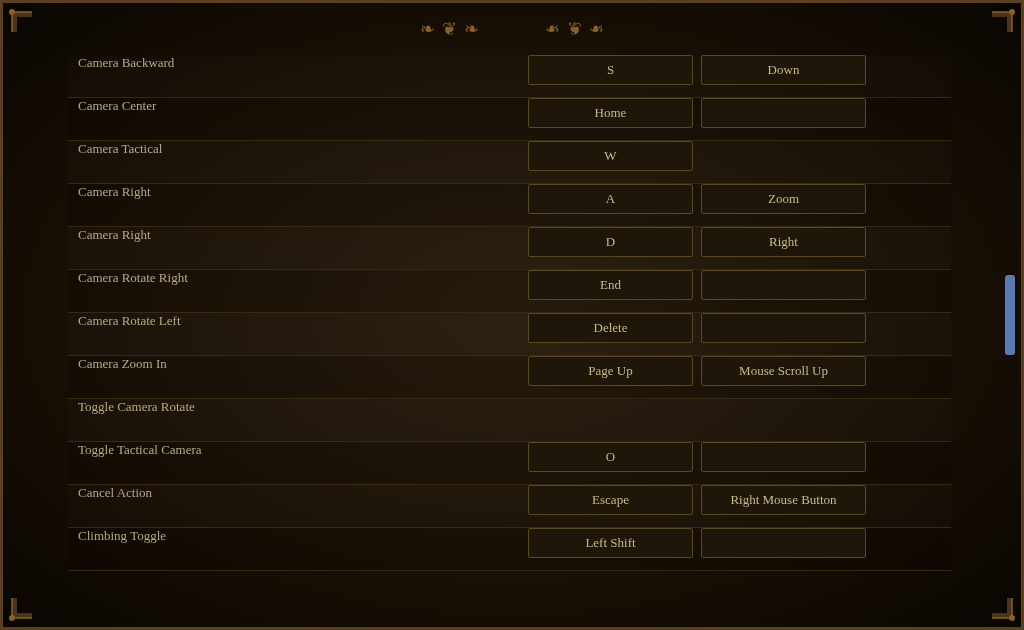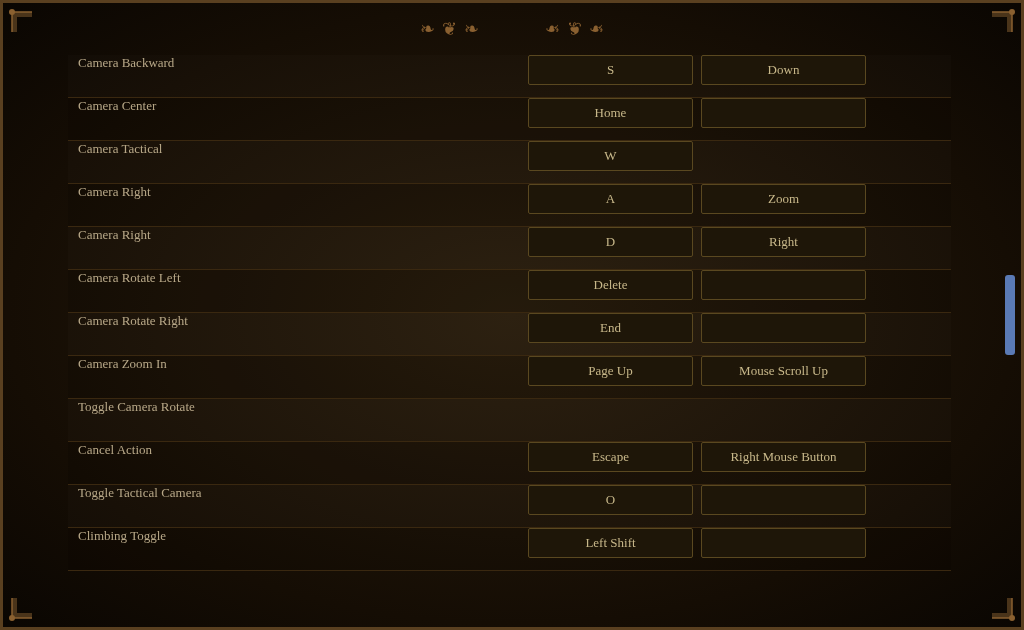--- a/index.html
+++ b/index.html
@@ -214,58 +214,58 @@
         </div>
       </div>
       <div class="binding-row">
         <div class="binding-name">Camera Right</div>
         <div class="binding-keys">
           <div class="key-btn">D</div>
           <div class="key-btn">Right</div>
         </div>
       </div>
       <div class="binding-row">
+        <div class="binding-name">Camera Rotate Right</div>
+        <div class="binding-keys">
+          <div class="key-btn">End</div>
+          <div class="key-btn empty">&nbsp;</div>
+        </div>
+      </div>
+      <div class="binding-row">
         <div class="binding-name">Camera Rotate Left</div>
         <div class="binding-keys">
           <div class="key-btn">Delete</div>
-          <div class="key-btn empty">&nbsp;</div>
-        </div>
-      </div>
-      <div class="binding-row">
-        <div class="binding-name">Camera Rotate Right</div>
-        <div class="binding-keys">
-          <div class="key-btn">End</div>
           <div class="key-btn empty">&nbsp;</div>
         </div>
       </div>
       <div class="binding-row">
         <div class="binding-name">Camera Zoom In</div>
         <div class="binding-keys">
           <div class="key-btn">Page Up</div>
           <div class="key-btn">Mouse Scroll Up</div>
         </div>
       </div>
       <div class="binding-row">
         <div class="binding-name">Toggle Camera Rotate</div>
       </div>
       <div class="binding-row">
+        <div class="binding-name">Toggle Tactical Camera</div>
+        <div class="binding-keys">
+          <div class="key-btn">O</div>
+          <div class="key-btn empty">&nbsp;</div>
+        </div>
+      </div>
+      <div class="binding-row">
         <div class="binding-name">Cancel Action</div>
         <div class="binding-keys">
           <div class="key-btn">Escape</div>
           <div class="key-btn">Right Mouse Button</div>
         </div>
       </div>
       <div class="binding-row">
-        <div class="binding-name">Toggle Tactical Camera</div>
-        <div class="binding-keys">
-          <div class="key-btn">O</div>
-          <div class="key-btn empty">&nbsp;</div>
-        </div>
-      </div>
-      <div class="binding-row">
         <div class="binding-name">Climbing Toggle</div>
         <div class="binding-keys">
           <div class="key-btn">Left Shift</div>
           <div class="key-btn empty">&nbsp;</div>
         </div>
       </div>
     </div>
 
 </div>
 

